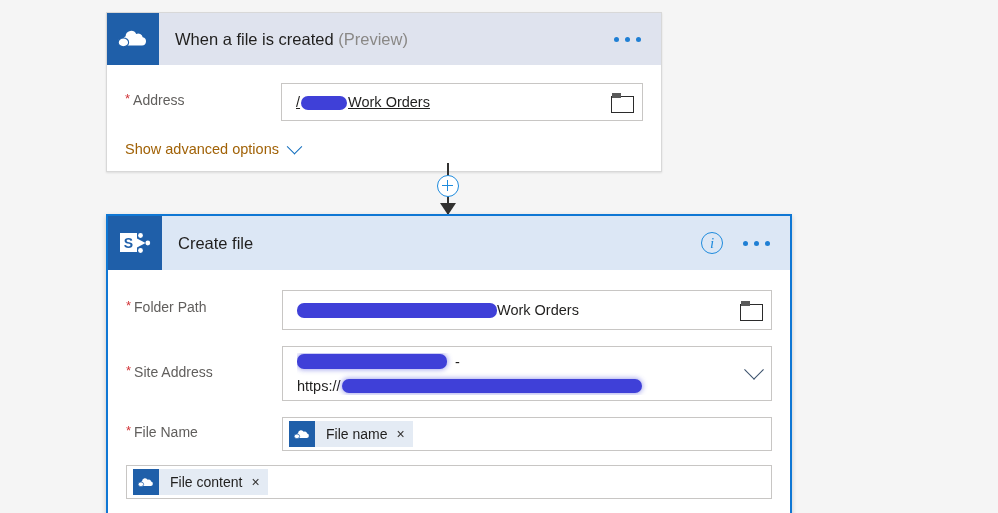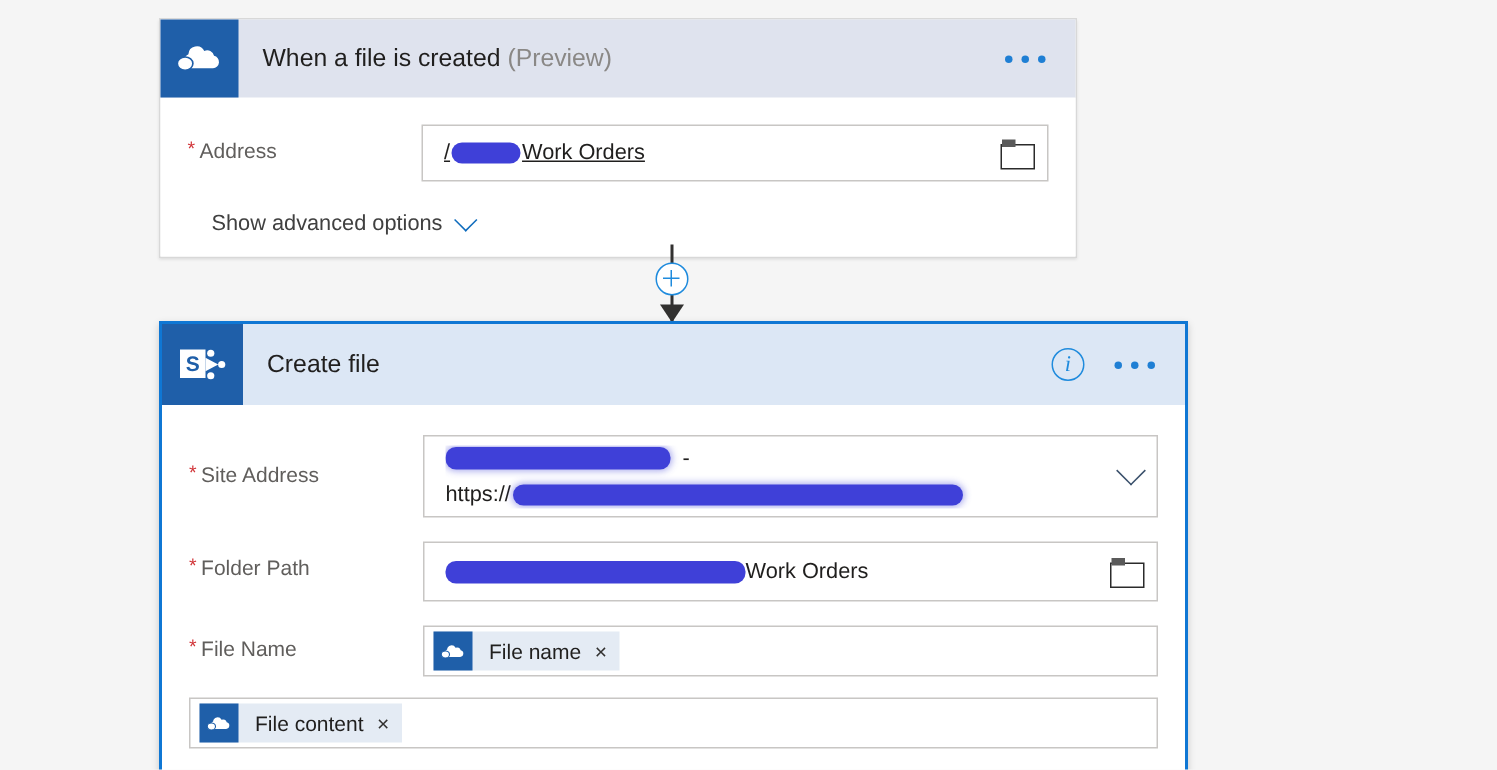--- a/index.html
+++ b/index.html
@@ -27,21 +27,21 @@
 
   
   .card {
     position: absolute;
     background: #ffffff;
   }
 
   .card-trigger {
     left: 106px;
     top: 12px;
-    width: 612px;
+    width: 556px;
     border: 1px solid #d8d8d8;
     box-shadow: 0 1px 2px rgba(0,0,0,0.10);
   }
 
   .card-action {
     left: 106px;
     top: 214px;
     width: 686px;
     border: 2px solid #0f77d4;
     box-shadow: 0 2px 5px rgba(0,0,0,0.18);
@@ -272,25 +272,25 @@
     color: #323130;
     line-height: 1;
     cursor: pointer;
   }
 
   
   .adv-link {
     display: inline-flex;
     align-items: center;
     gap: 10px;
-    color: #404040;
+    color: #a16207;
     font-size: 14.5px;
     cursor: pointer;
     margin-top: 6px;
-    margin-left: 16px;
+    margin-left: 0;
   }
   .adv-chevron {
     width: 11px; height: 11px;
     border-right: 1.6px solid #0f6cbd;
     border-bottom: 1.6px solid #0f6cbd;
     transform: rotate(45deg) translate(-2px,-2px);
     display: inline-block;
   }
 
   
@@ -411,20 +411,30 @@
         <div class="info-icon">i</div>
         <div class="ellipsis">
           <i></i>
           <i></i>
           <i></i>
         </div>
       </div>
     </div>
 
     <div class="card-body" style="padding:20px 18px 22px 18px;">
+
+      <div class="field-row" style="margin-bottom:16px;">
+        <div class="field-label">
+          <span class="req">*</span><span>Folder Path</span>
+        </div>
+        <div class="field-input" style="height:40px;">
+          <span class="input-text"><span class="redact blur" style="width:200px;height:15px;"></span><span>Work Orders</span></span>
+          <span class="picker-icon"></span>
+        </div>
+      </div>
 
       <div class="field-row" style="margin-bottom:16px;">
         <div class="field-label" style="padding-top:18px;">
           <span class="req">*</span><span>Site Address</span>
         </div>
         <div class="field-input tall">
           <div class="site-inner">
             <div class="site-lines">
               <div class="site-line">
                 <span class="redact fuzz" style="width:150px;height:15px;"></span>
@@ -433,30 +443,20 @@
               <div class="site-line">
                 <span>https://</span>
                 <span class="redact fuzz" style="width:300px;height:14px;margin-left:1px;"></span>
               </div>
             </div>
             <span class="chevron"></span>
           </div>
         </div>
       </div>
 
-      <div class="field-row" style="margin-bottom:16px;">
-        <div class="field-label">
-          <span class="req">*</span><span>Folder Path</span>
-        </div>
-        <div class="field-input" style="height:40px;">
-          <span class="input-text"><span class="redact blur" style="width:200px;height:15px;"></span><span>Work Orders</span></span>
-          <span class="picker-icon"></span>
-        </div>
-      </div>
-
       <div class="field-row" style="margin-bottom:14px;">
         <div class="field-label" style="padding-top:7px;">
           <span class="req">*</span><span>File Name</span>
         </div>
         <div class="field-input token-field" style="height:32px;">
           <span class="token">
             <span class="token-icon">
               <svg width="18" height="13" viewBox="0 0 34 24">
                 <path d="M9.6 9.2a5.6 5.6 0 0 1 10.6-2.2 4.6 4.6 0 0 1 6.5 3.2 4.2 4.2 0 0 1-.7 8.3H11.3a4.9 4.9 0 0 1-1.7-9.3z" fill="#ffffff"></path>
                 <ellipse cx="7.4" cy="15.4" rx="5.2" ry="4.4" fill="#ffffff"></ellipse>

